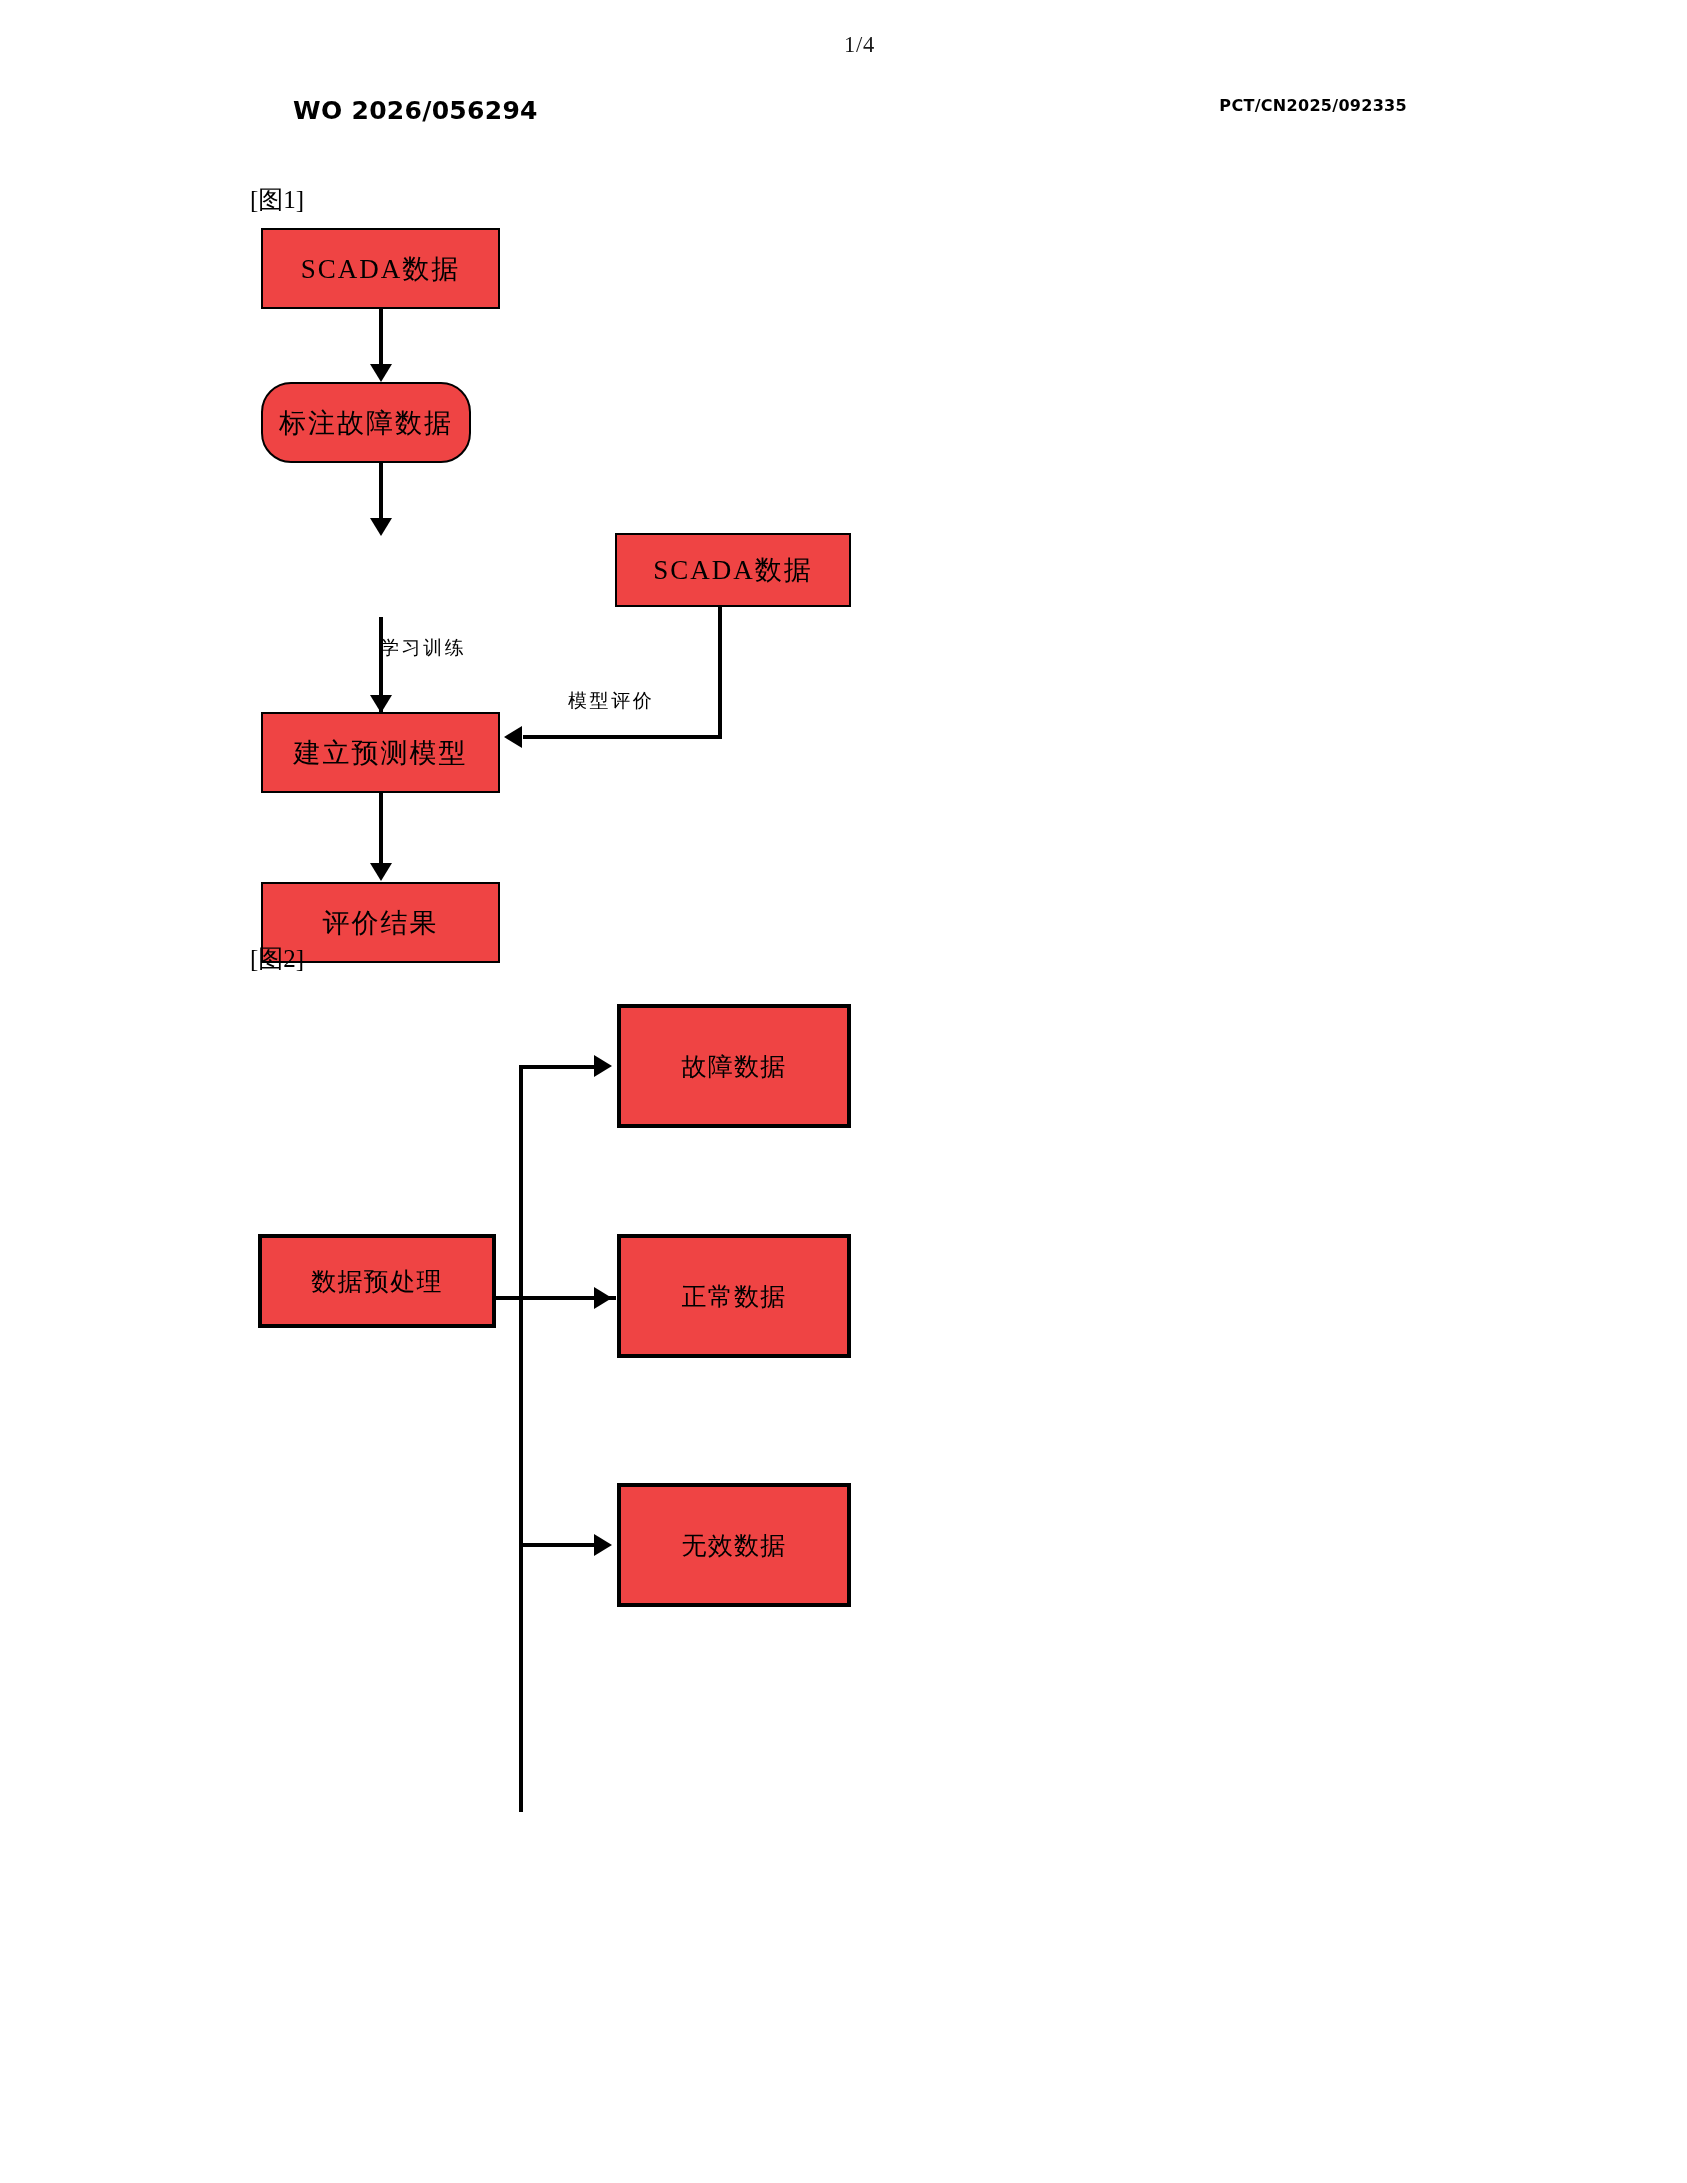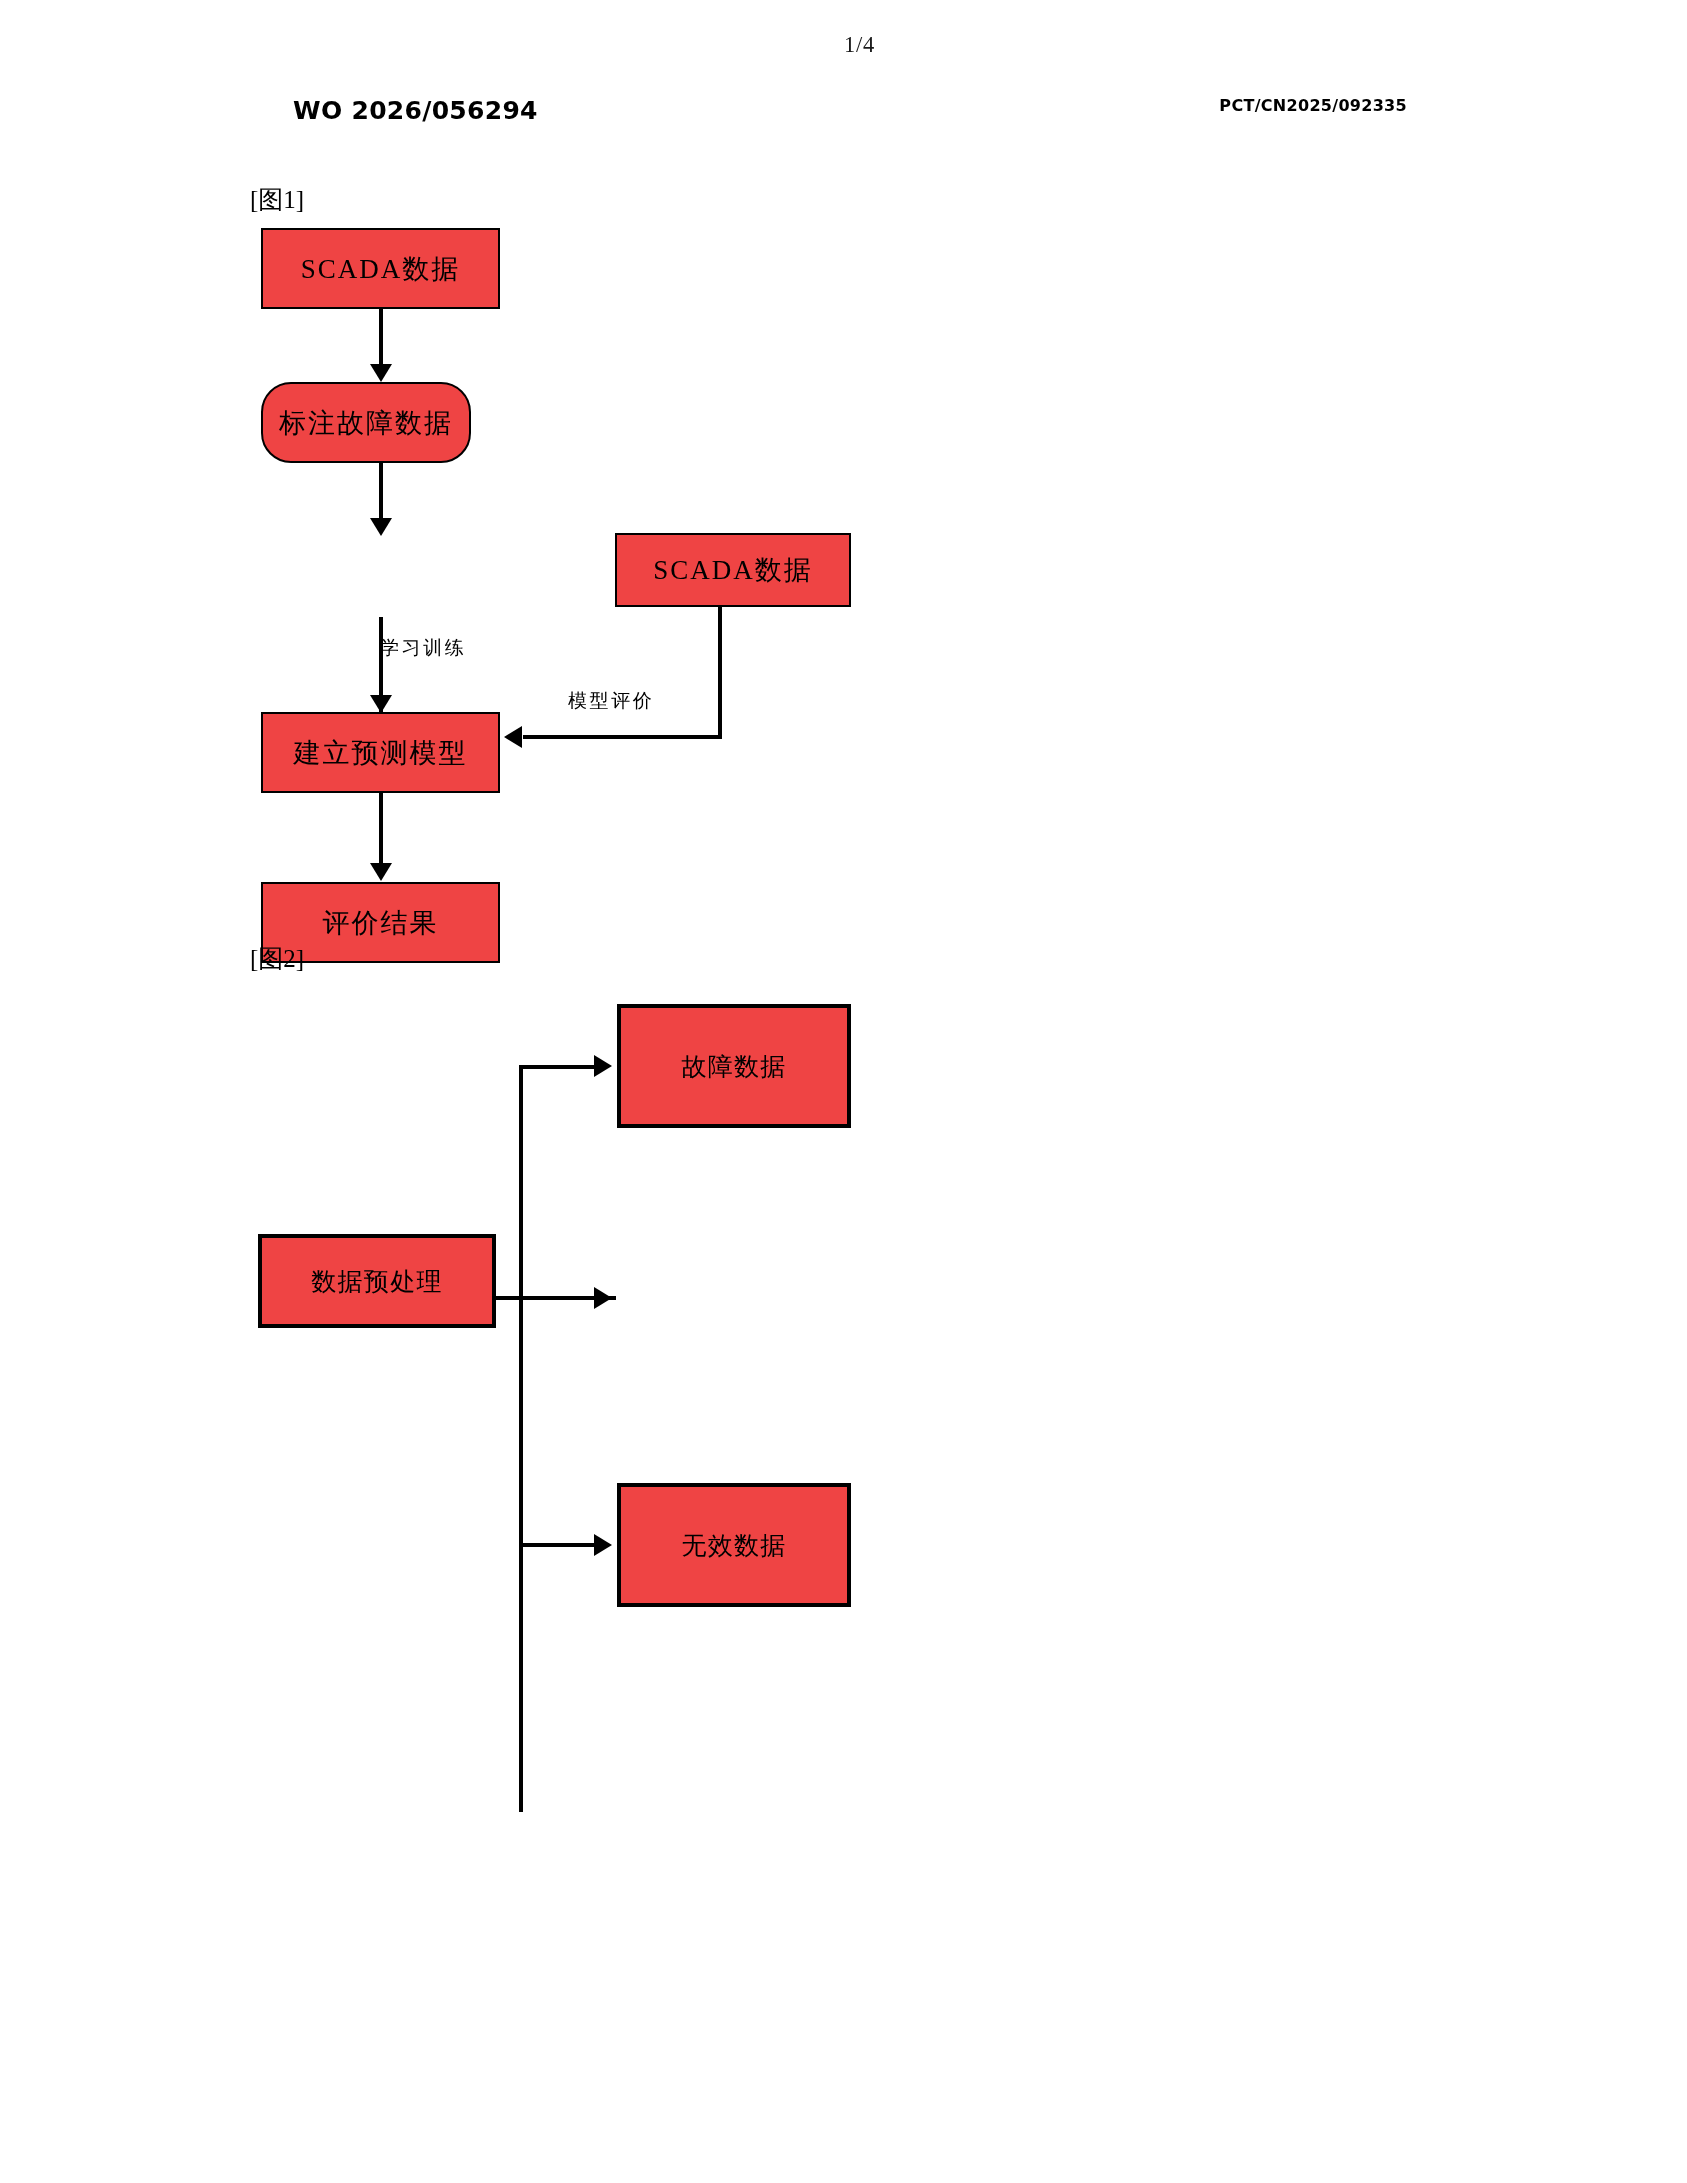--- a/index.html
+++ b/index.html
@@ -204,19 +204,22 @@
 
   <div class="arrow-right" style="left:594px; top:1287px;"></div>
 
   <div class="hline" style="left:519px; top:1543px; width:79px;"></div>
   <div class="arrow-right" style="left:594px; top:1534px;"></div>
 
   <div class="box f2box" style="left:617px; top:1004px; width:234px; height:124px;">
     <span class="lbl">故障数据</span>
   </div>
 
+  <div class="box f2box" style="left:617px; top:1234px; width:234px; height:124px;">
+    <span class="lbl">正常数据</span>
+  </div>
 
   <div class="box f2box" style="left:617px; top:1483px; width:234px; height:124px;">
     <span class="lbl">无效数据</span>
   </div>
 
 </div>
 
 
 </body></html>

